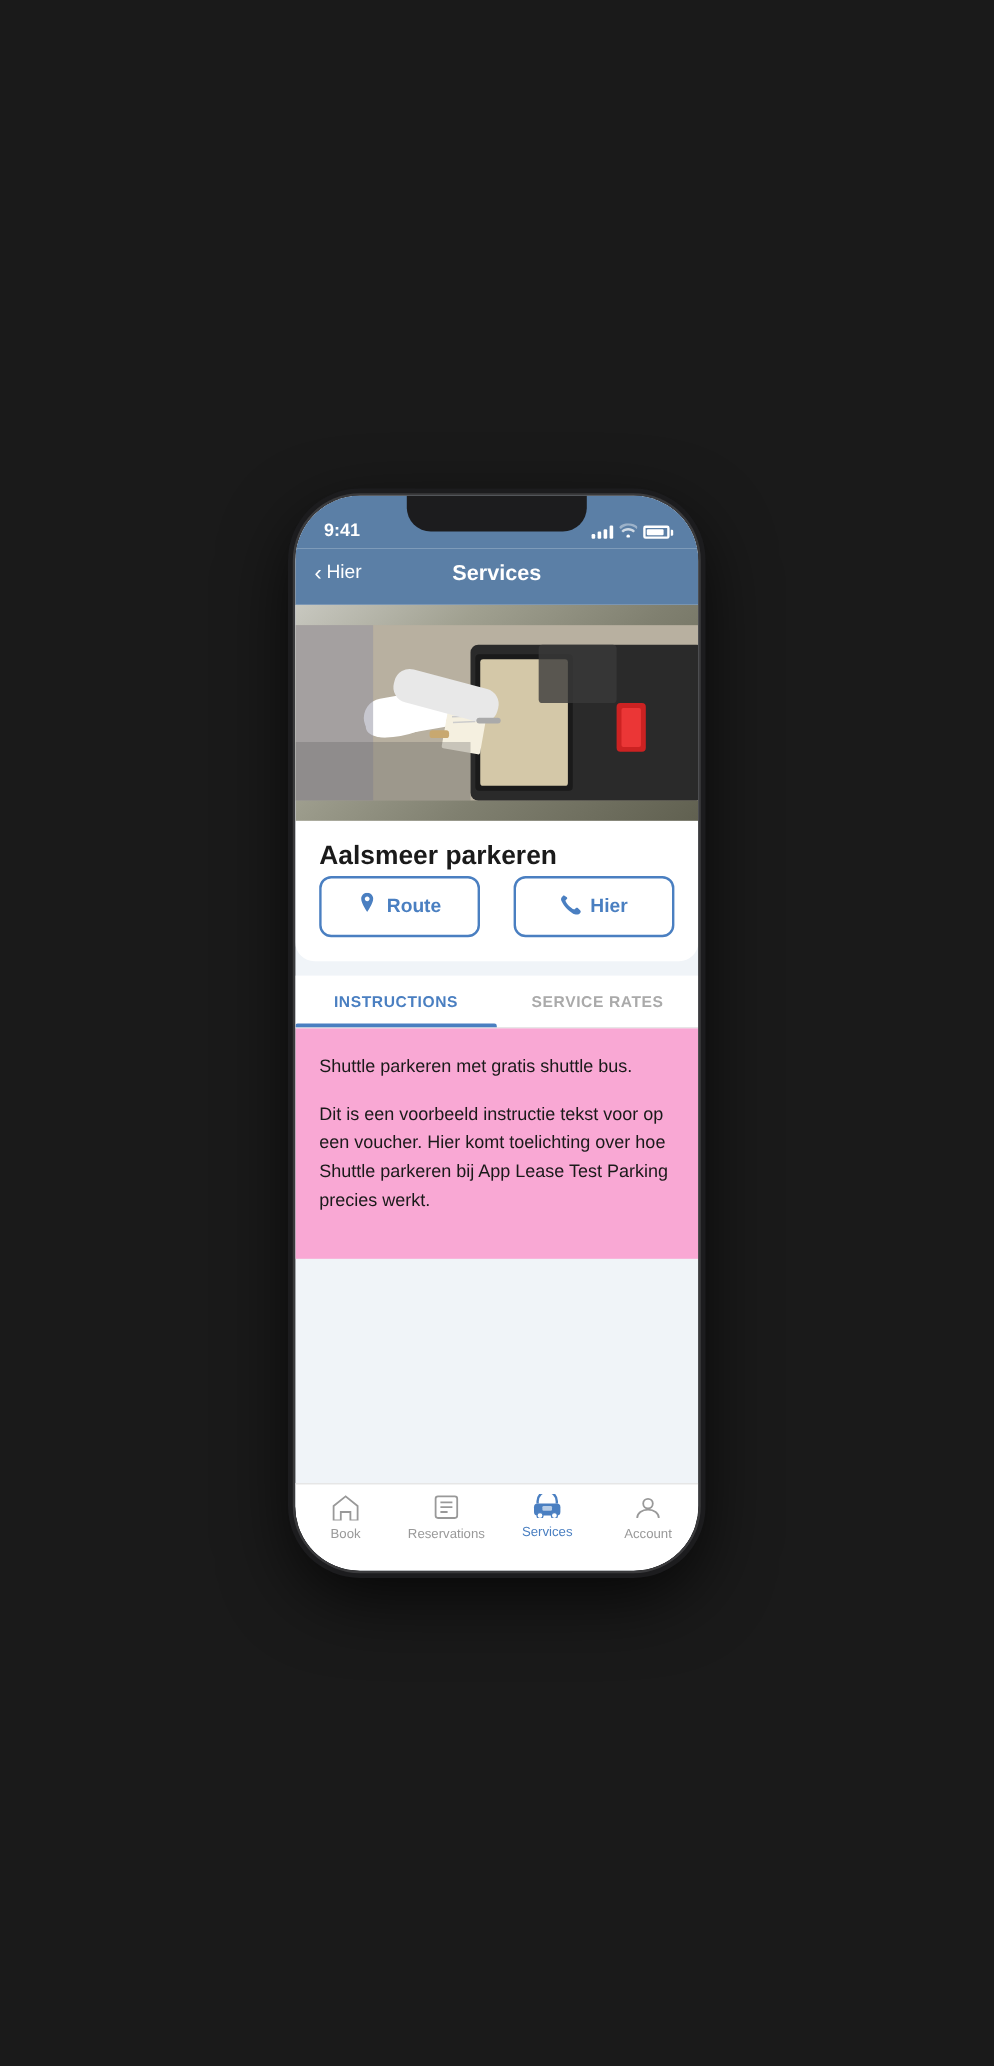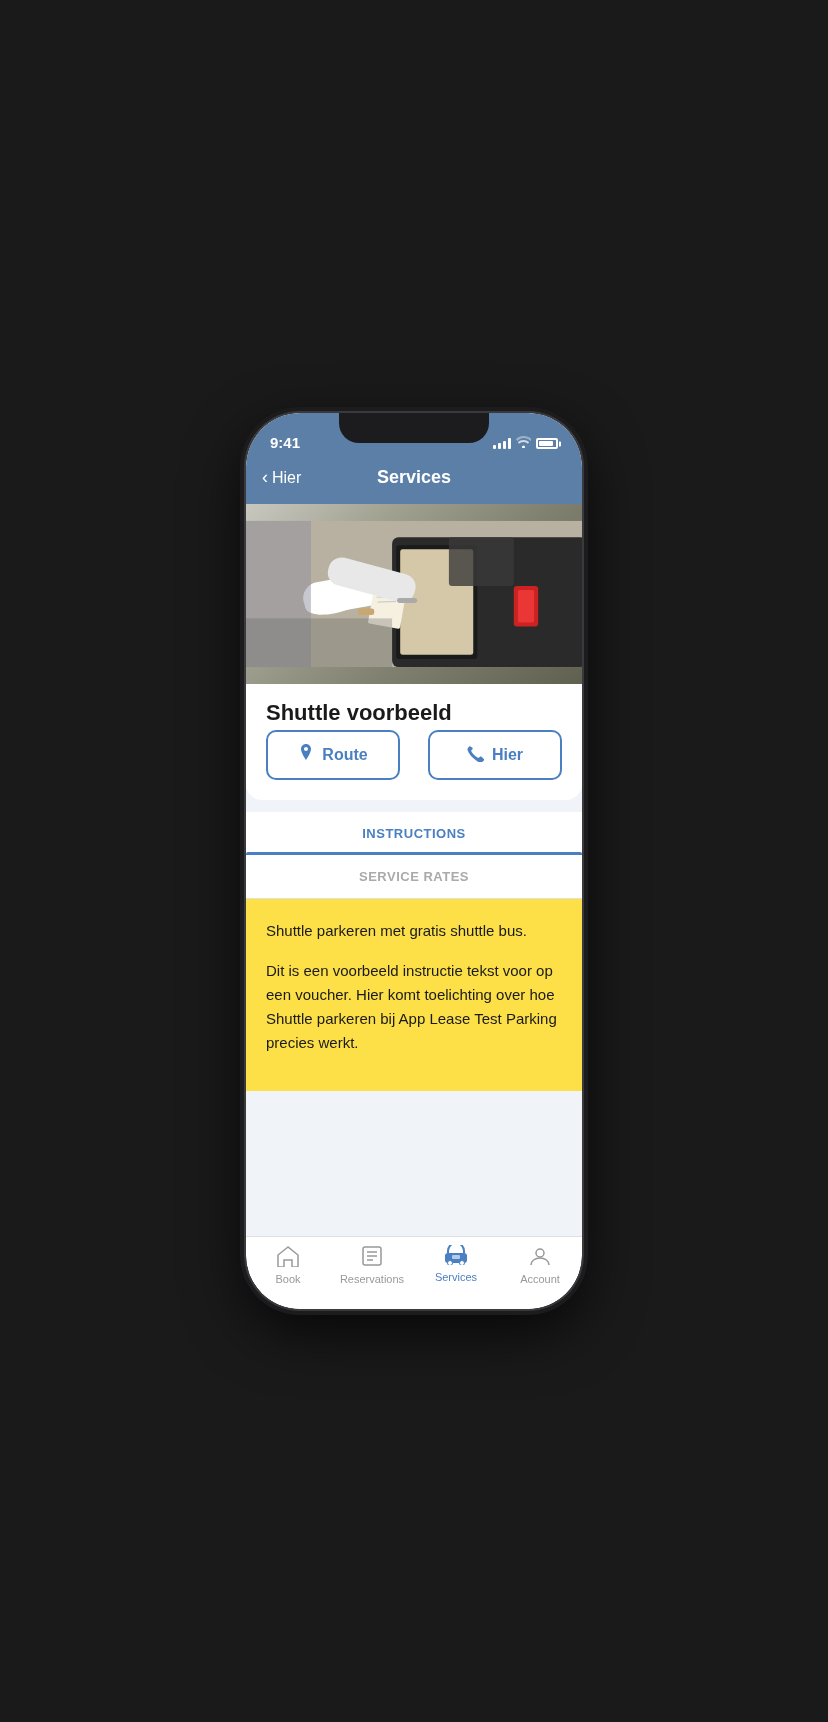--- a/index.html
+++ b/index.html
@@ -213,21 +213,20 @@
     .btn-icon {
       font-size: 16px;
     }
 
     
     .tabs-container {
       background: white;
       display: flex;
       margin-top: 12px;
       border-bottom: 1px solid #e0e0e0;
-      flex-direction: column;
     }
 
     .tab-item {
       flex: 1;
       text-align: center;
       padding: 14px 10px;
       font-size: 13px;
       font-weight: 600;
       letter-spacing: 0.5px;
       color: #aaa;
@@ -245,21 +244,21 @@
       bottom: 0;
       left: 0;
       right: 0;
       height: 3px;
       background: #4a7fc1;
       border-radius: 2px 2px 0 0;
     }
 
     
     .instructions-content {
-      background: #fde047;
+      background: #f9a8d4;
       padding: 20px 20px;
     }
 
     .instruction-paragraph {
       font-size: 15px;
       color: #1a1a1a;
       line-height: 1.6;
       margin-bottom: 16px;
     }
 
@@ -411,21 +410,21 @@
               <rect x="138" y="108" width="20" height="8" rx="3" fill="#c8a870"></rect>
 
               <rect x="186" y="95" width="25" height="6" rx="3" fill="#aaa"></rect>
 
               <rect x="0" y="0" width="80" height="180" fill="#9090a0" opacity="0.5"></rect>
               <rect x="0" y="120" width="180" height="60" fill="#606060" opacity="0.3"></rect>
             </svg>
           </div>
 
           <div class="service-info">
-            <div class="service-name">Shuttle voorbeeld</div>
+            <div class="service-name">Aalsmeer parkeren</div>
 
             <div class="action-buttons">
               <button class="action-btn">
                 <span class="btn-icon">
                   <svg width="16" height="18" viewBox="0 0 16 18" fill="none">
                     <path d="M8 0C5.2 0 3 2.2 3 5c0 3.8 5 11 5 11s5-7.2 5-11c0-2.8-2.2-5-5-5zm0 7c-1.1 0-2-.9-2-2s.9-2 2-2 2 .9 2 2-.9 2-2 2z" fill="#4a7fc1"></path>
                   </svg>
                 </span>
                 <span>Route</span>
               </button>

